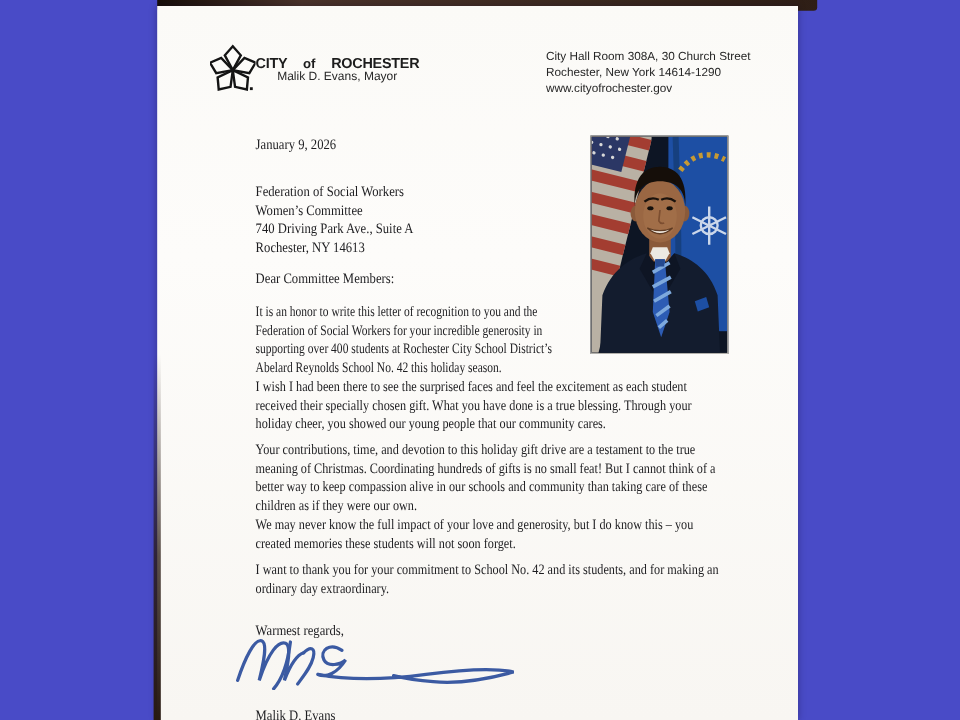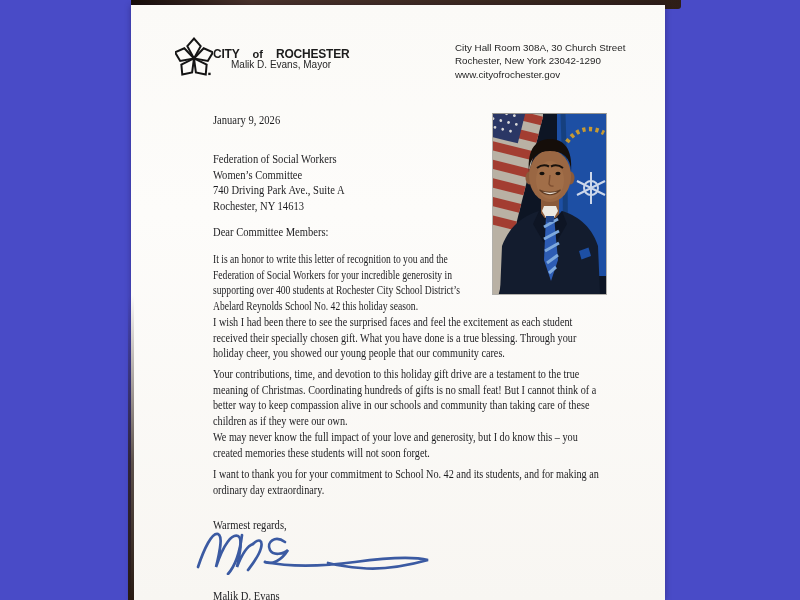--- a/index.html
+++ b/index.html
@@ -76,21 +76,21 @@
         <path transform="rotate(144 20 23)" d="M20 23 L13 10 L20 2 L27 10 Z"></path>
         <path transform="rotate(216 20 23)" d="M20 23 L13 10 L20 2 L27 10 Z"></path>
         <path transform="rotate(288 20 23)" d="M20 23 L13 10 L20 2 L27 10 Z"></path>
       </g>
       <rect x="35" y="38" width="2.5" height="2.5" fill="#141414"></rect>
     </svg>
 
     <div class="brand"><span class="b1">CITY</span><span class="b2">of</span><span class="b3">ROCHESTER</span></div>
     <div class="mayorline">Malik D. Evans, Mayor</div>
     <div class="lh-address">City Hall Room 308A, 30 Church Street
-Rochester, New York 23042-1290
+Rochester, New York 14614-1290
 www.cityofrochester.gov</div>
 
     <div class="t sxA date">January 9, 2026</div>
     <div class="t sxA recipient">Federation of Social Workers
 Women’s Committee
 740 Driving Park Ave., Suite A
 Rochester, NY 14613</div>
     <div class="t sxA salutation">Dear Committee Members:</div>
 
     <div class="t sxB p1">It is an honor to write this letter of recognition to you and the

